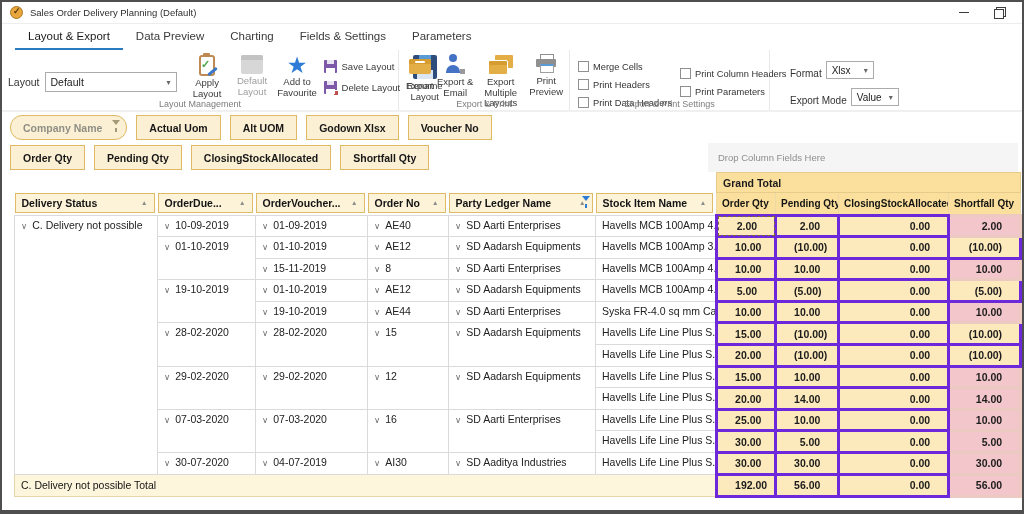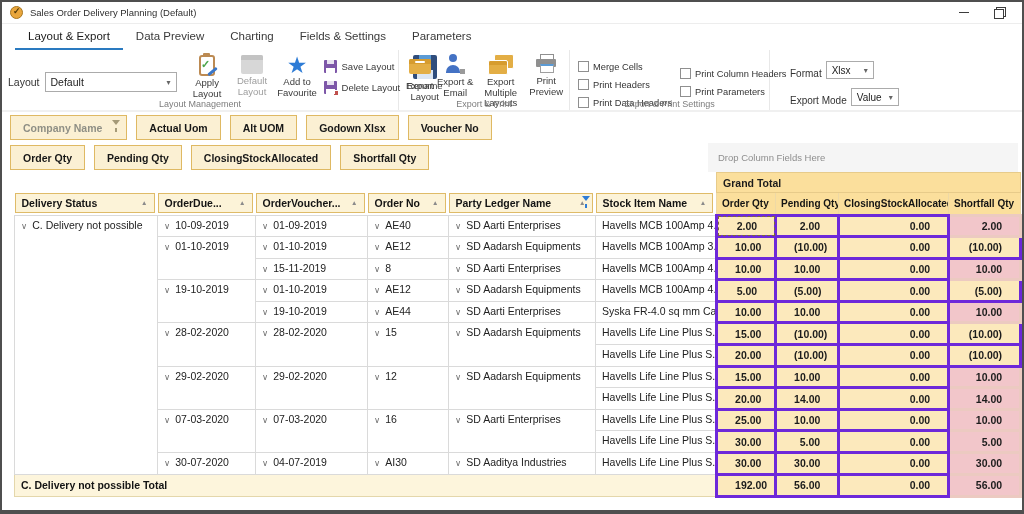--- a/index.html
+++ b/index.html
@@ -91,21 +91,21 @@
   .cb{width:11px;height:11px;border:1px solid #8f8f8f;background:#fff;flex:none;}
   .fmt-row{display:flex;align-items:flex-end;margin:9px 0 0 16px;font-size:10px;color:#333;gap:4px;}
   .fmt-row .lab{white-space:nowrap;}
 
   
   .chips{position:absolute;left:8px;display:flex;gap:9px;}
   .chips.r1{top:113px;}
   .chips.r2{top:143px;}
   .chip{height:25px;background:#fbf0d3;border:1px solid #dfb963;display:flex;align-items:center;
     padding:0 12px;font-size:10.5px;font-weight:bold;color:#171717;position:relative;cursor:default;}
-  .chip.dim{color:#8f8f85;padding-right:24px;}
+  .chip.dim{color:#8f8f85;padding-right:24px;border-radius:12px;}
   .funnel{width:0;height:0;border-left:4px solid transparent;border-right:4px solid transparent;
     border-top:5px solid currentColor;position:relative;display:inline-block;}
   .funnel::after{content:'';position:absolute;top:3px;left:-1px;width:2px;height:4px;background:currentColor;}
   .chip .funnel{position:absolute;top:4px;right:6px;color:#a59a77;}
 
   .drop-hint{position:absolute;top:141px;left:706px;width:310px;height:29px;background:#f5f5f5;
     font-size:9.5px;color:#8e8e8e;padding:9px 0 0 10px;}
 
   
   .gridwrap{position:absolute;top:170px;left:12px;}
@@ -121,21 +121,21 @@
   .hbox .funnel{position:absolute;top:2px;right:2px;color:#2e7cd6;}
   th.vh{background:#fbdf9c;border:1px solid #eed9a6;font-weight:bold;font-size:10px;color:#141414;
     text-align:left;padding:0 5px;white-space:nowrap;overflow:hidden;}
   td.g{background:#fff;border:1px solid #dadada;vertical-align:top;padding:3px 2px 0 6px;
     color:#222;white-space:nowrap;overflow:hidden;}
   .ch{font-size:8.5px;color:#6f6f6f;margin-right:5px;}
   td.v{background:#fce9bc;border:3px solid #6d28d9;text-align:right;padding:0 17px;
     font-weight:bold;color:#1c1c1c;white-space:nowrap;}
   td.v.pink{background:#f2c6ca;border-color:#eccac1;}
   td.v.sel{outline:1.5px dashed #7d6a36;outline-offset:-2px;}
-  td.tl{background:#fdf5dc;border:1px solid #e4d7ab;font-weight:bold;color:#141414;padding:0 6px;}
+  td.tl{background:#fdf5dc;border:1px solid #e4d7ab;font-weight:normal;color:#141414;padding:0 6px;}
 </style>
 </head>
 <body>
 
 <div class="window">
 
   <div class="titlebar">
     <span class="appic">
         <span>✓</span>
       </span>

